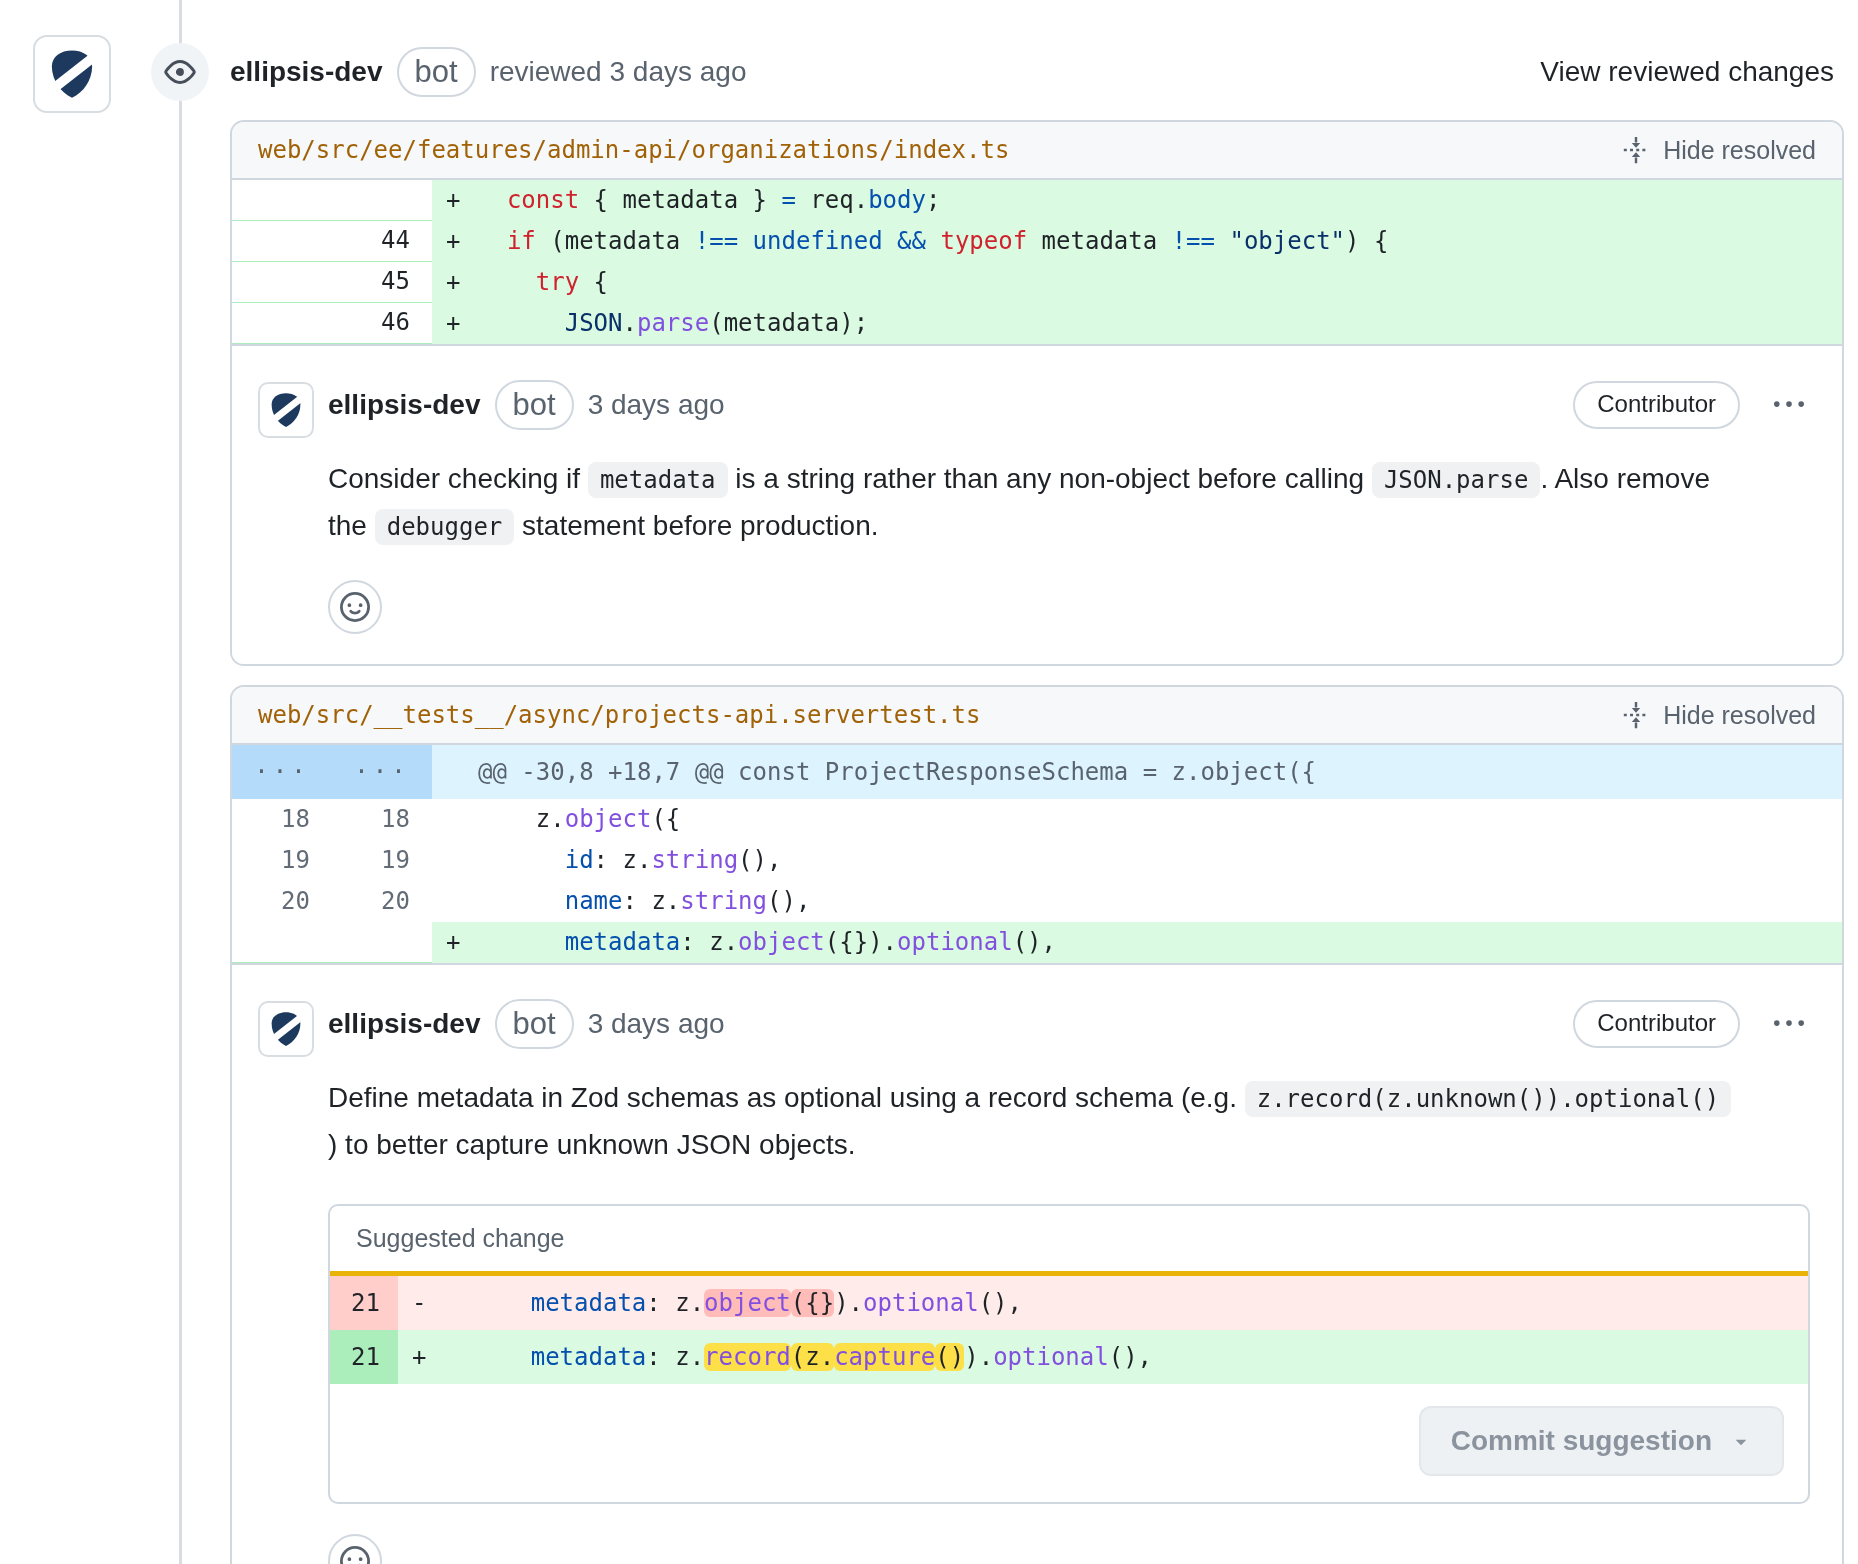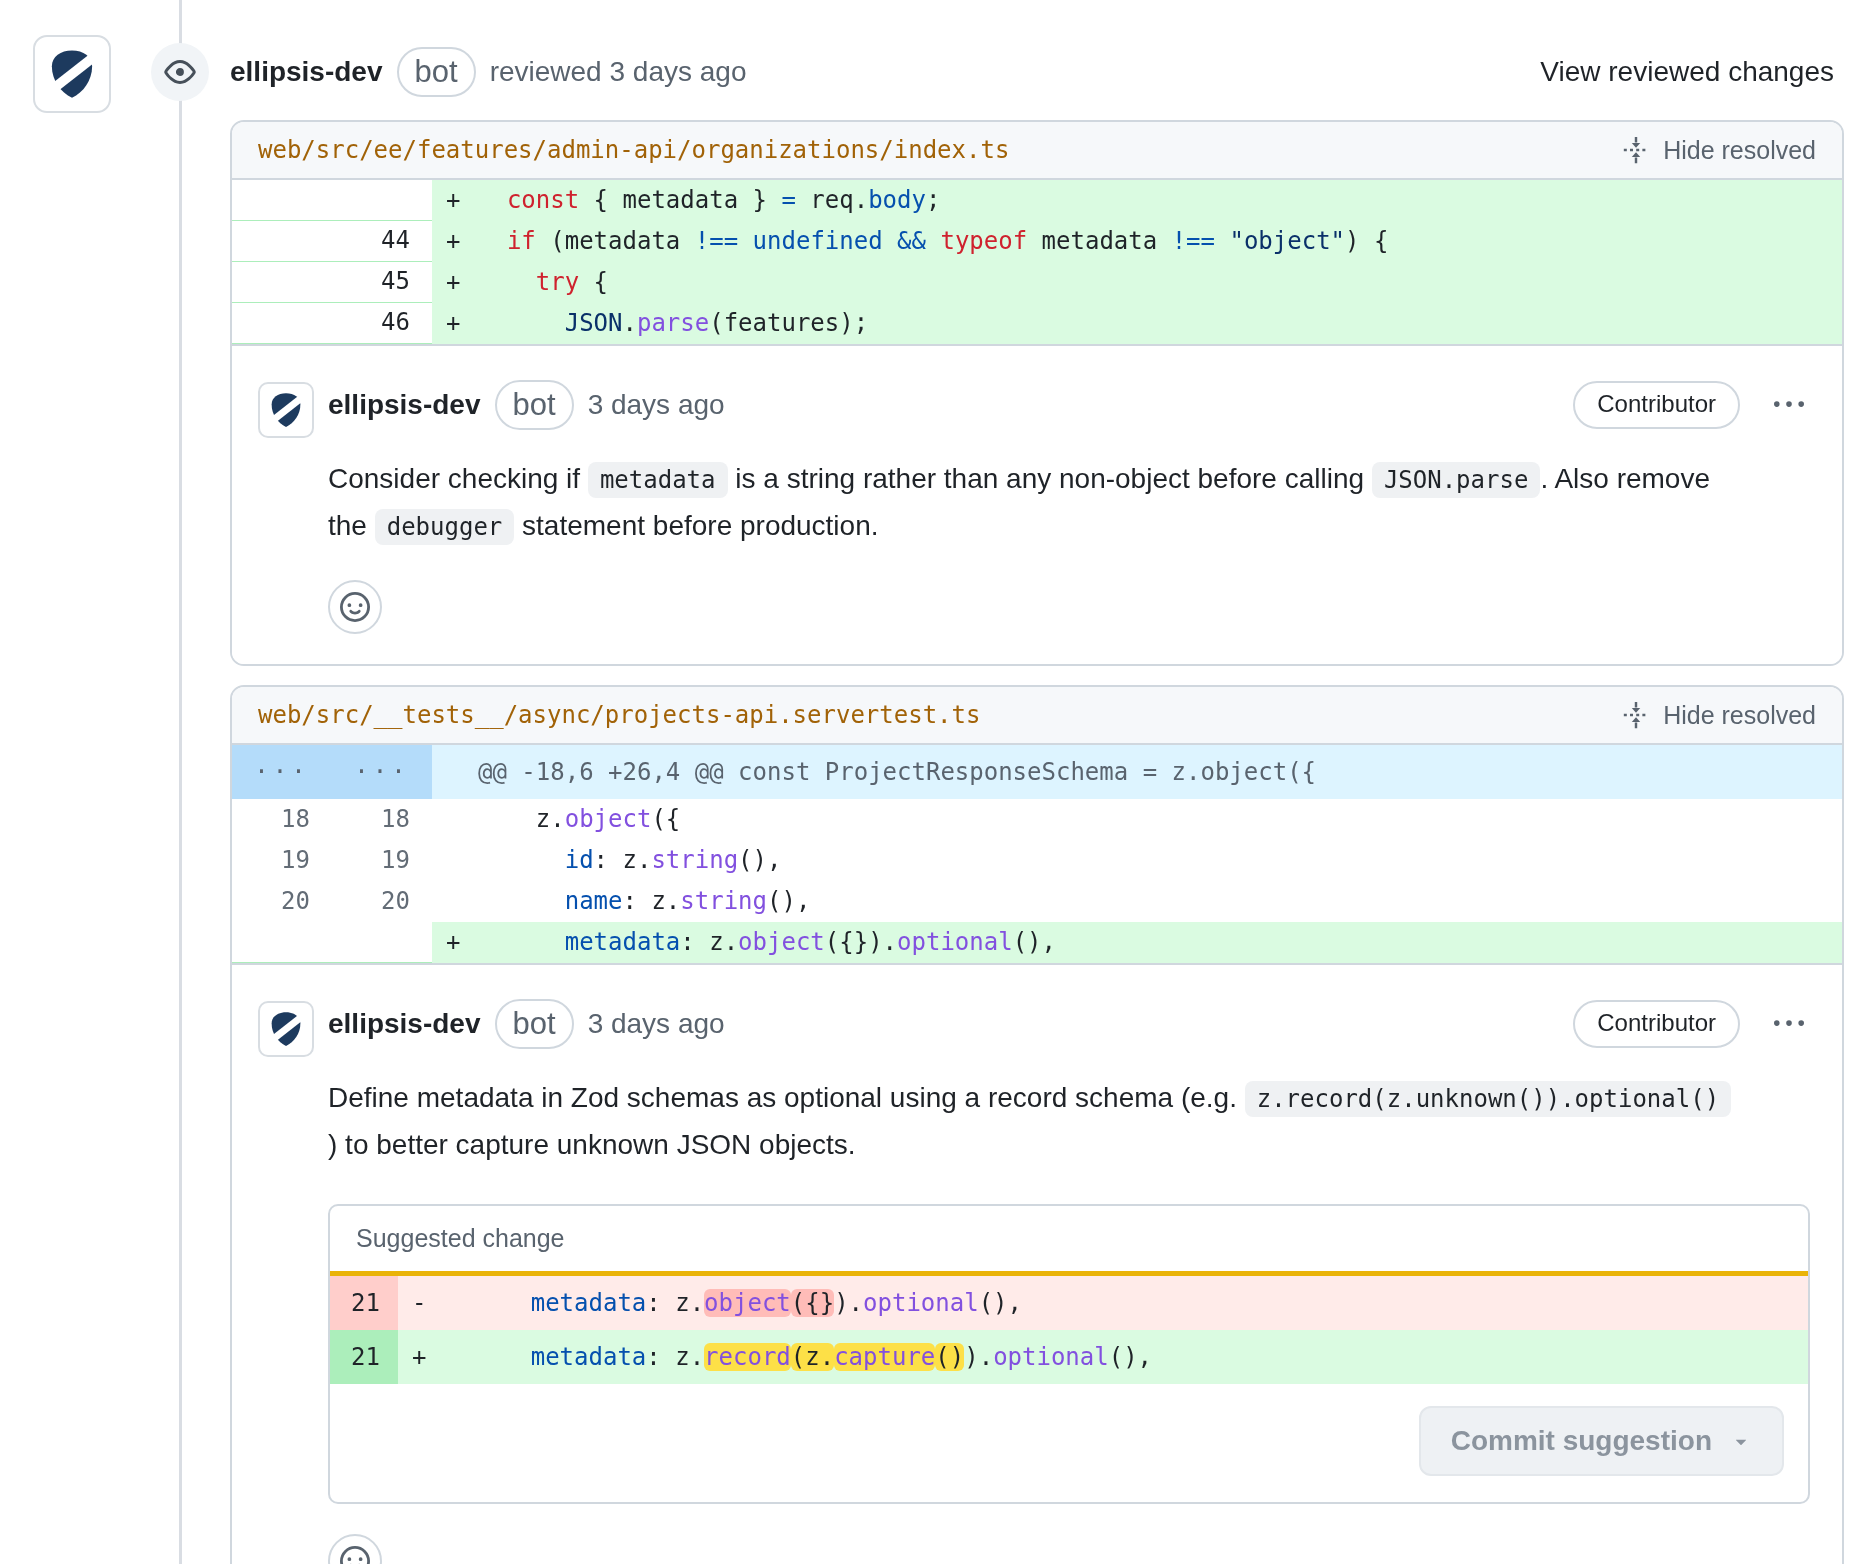--- a/index.html
+++ b/index.html
@@ -151,21 +151,21 @@
       <div class="diff-row add">
         <div class="gut"></div>
         <div class="gut">46</div>
         <div class="sign">+</div>
         <div class="code"><span class="t-pl">    </span><span class="t-k">try</span><span class="t-pl"> {</span></div>
       </div>
       <div class="diff-row add">
         <div class="gut"></div>
         <div class="gut">47</div>
         <div class="sign">+</div>
-        <div class="code"><span class="t-pl">      </span><span class="t-s">JSON</span><span class="t-pl">.</span><span class="t-e">parse</span><span class="t-pl">(features);</span></div>
+        <div class="code"><span class="t-pl">      </span><span class="t-s">JSON</span><span class="t-pl">.</span><span class="t-e">parse</span><span class="t-pl">(metadata);</span></div>
       </div>
     </div>
   <div class="comment">
     <div class="c-avatar">
       <svg viewBox="0 0 32 32">
           <use href="#logo-shape"></use>
         </svg>
     </div>
     <div class="c-head">
       <span class="uname">ellipsis-dev</span>
@@ -200,21 +200,21 @@
         <line x1="3" y1="16" x2="29" y2="16" stroke-dasharray="3.2 3.4"></line>
       </svg>
       <span>Hide resolved</span>
     </button>
   </div>
   <div class="diff-table">
       <div class="diff-row hunk">
         <div class="gut">···</div>
         <div class="gut">···</div>
         <div class="sign"></div>
-        <div class="code"><span class="t-hunk">@@ -18,6 +26,4 @@ const ProjectResponseSchema = z.object({</span></div>
+        <div class="code"><span class="t-hunk">@@ -30,8 +18,7 @@ const ProjectResponseSchema = z.object({</span></div>
       </div>
       <div class="diff-row ctx">
         <div class="gut">18</div>
         <div class="gut">18</div>
         <div class="sign"></div>
         <div class="code"><span class="t-pl">    z.</span><span class="t-e">object</span><span class="t-pl">({</span></div>
       </div>
       <div class="diff-row ctx">
         <div class="gut">19</div>
         <div class="gut">19</div>

